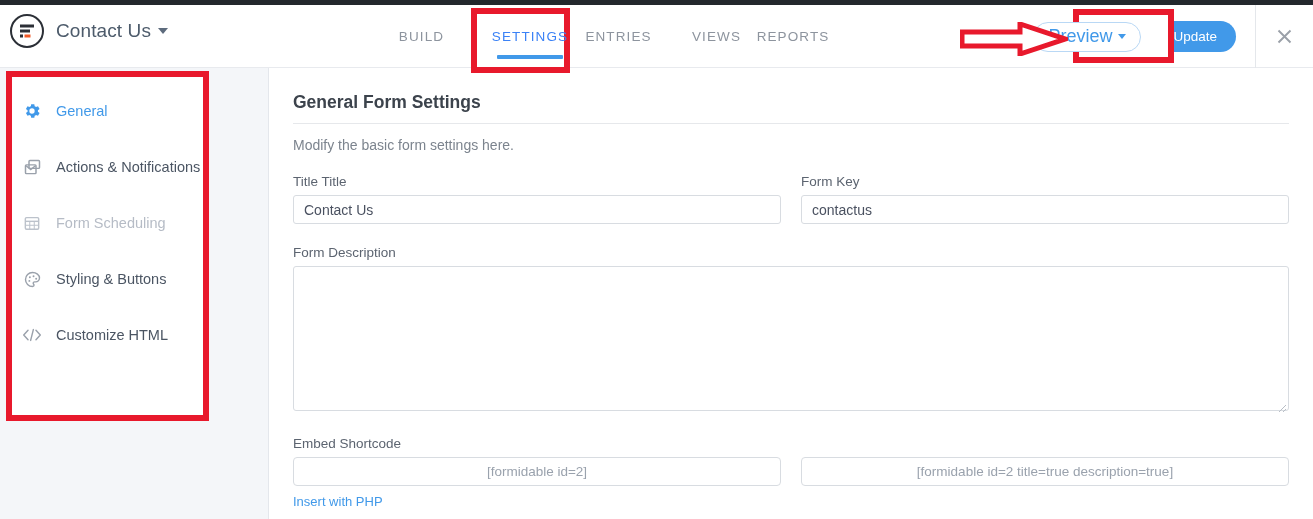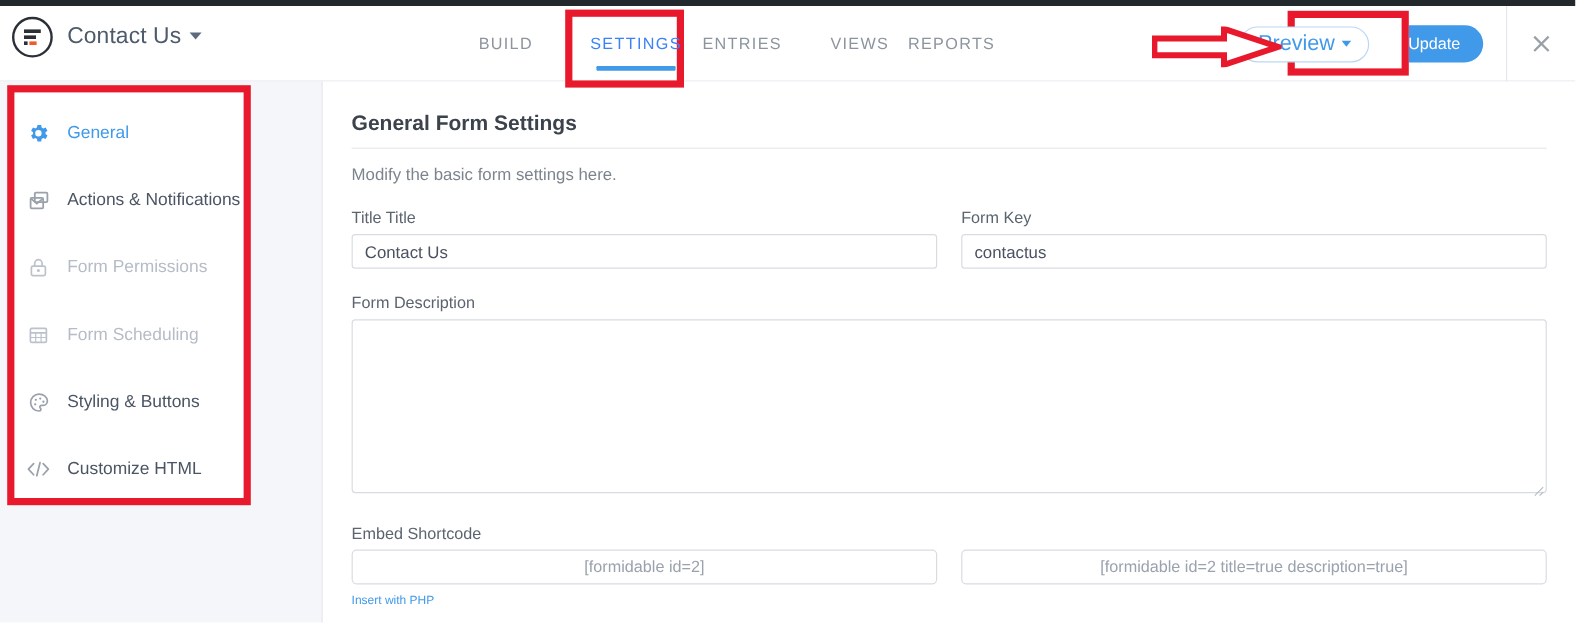--- a/index.html
+++ b/index.html
@@ -187,21 +187,21 @@
   .shortcode-row { display: flex; gap: 20px; margin-top: 6px; }
   .shortcode-box {
     flex: 1 1 0; height: 29px;
     border: 1px solid #d8dce1; border-radius: 4px;
     display: flex; align-items: center; justify-content: center;
     font-size: 13.5px; color: #9aa2ad;
     background: #ffffff;
   }
   .php-link {
     display: inline-block; margin-top: 8px;
-    font-size: 10px; color: #4199e9; text-decoration: none;
+    font-size: 13px; color: #4199e9; text-decoration: none;
     cursor: pointer;
   }
 
   
   .anno-box {
     position: absolute; border: 6px solid #e8192c;
     pointer-events: none; z-index: 40;
   }
   .anno-sidebar  { left: 6px;   top: 71px; width: 203px; height: 350px; }
   .anno-settings { left: 471px; top: 8px;  width: 99px;  height: 65px;  background: #ffffff; z-index: 10; }
@@ -277,30 +277,20 @@
         <span class="side-ico">
           <svg width="21" height="21" viewBox="0 0 24 24" aria-hidden="true">
             <rect x="8" y="4" width="12" height="9" rx="1" fill="none" stroke="#9aa1ab" stroke-width="1.7"></rect>
             <rect x="4" y="9" width="12" height="10" rx="1" fill="none" stroke="#9aa1ab" stroke-width="1.7"></rect>
             <path d="M4.6 10 L10 14.4 L15.4 10" fill="none" stroke="#9aa1ab" stroke-width="1.7"></path>
           </svg>
         </span>
         <span class="side-label">Actions &amp; Notifications</span>
       </div>
 
-      <div class="side-item disabled">
-        <span class="side-ico">
-          <svg width="20" height="20" viewBox="0 0 24 24" aria-hidden="true">
-            <rect x="5" y="10.5" width="14" height="9.5" rx="1.6" fill="none" stroke="#bcc2cb" stroke-width="1.7"></rect>
-            <path d="M8.3 10.5 V7.8 a3.7 3.7 0 0 1 7.4 0 V10.5" fill="none" stroke="#bcc2cb" stroke-width="1.7"></path>
-            <circle cx="12" cy="15" r="1.5" fill="#bcc2cb"></circle>
-          </svg>
-        </span>
-        <span class="side-label">Form Permissions</span>
-      </div>
 
       <div class="side-item disabled">
         <span class="side-ico">
           <svg width="20" height="20" viewBox="0 0 24 24" aria-hidden="true">
             <rect x="4" y="5.5" width="16" height="14" rx="1.4" fill="none" stroke="#bcc2cb" stroke-width="1.7"></rect>
             <path d="M4 10 H20" stroke="#bcc2cb" stroke-width="1.7"></path>
             <path d="M9.3 10 V19.5 M14.7 10 V19.5 M4 14.7 H20" stroke="#bcc2cb" stroke-width="1.2"></path>
           </svg>
         </span>
         <span class="side-label">Form Scheduling</span>

